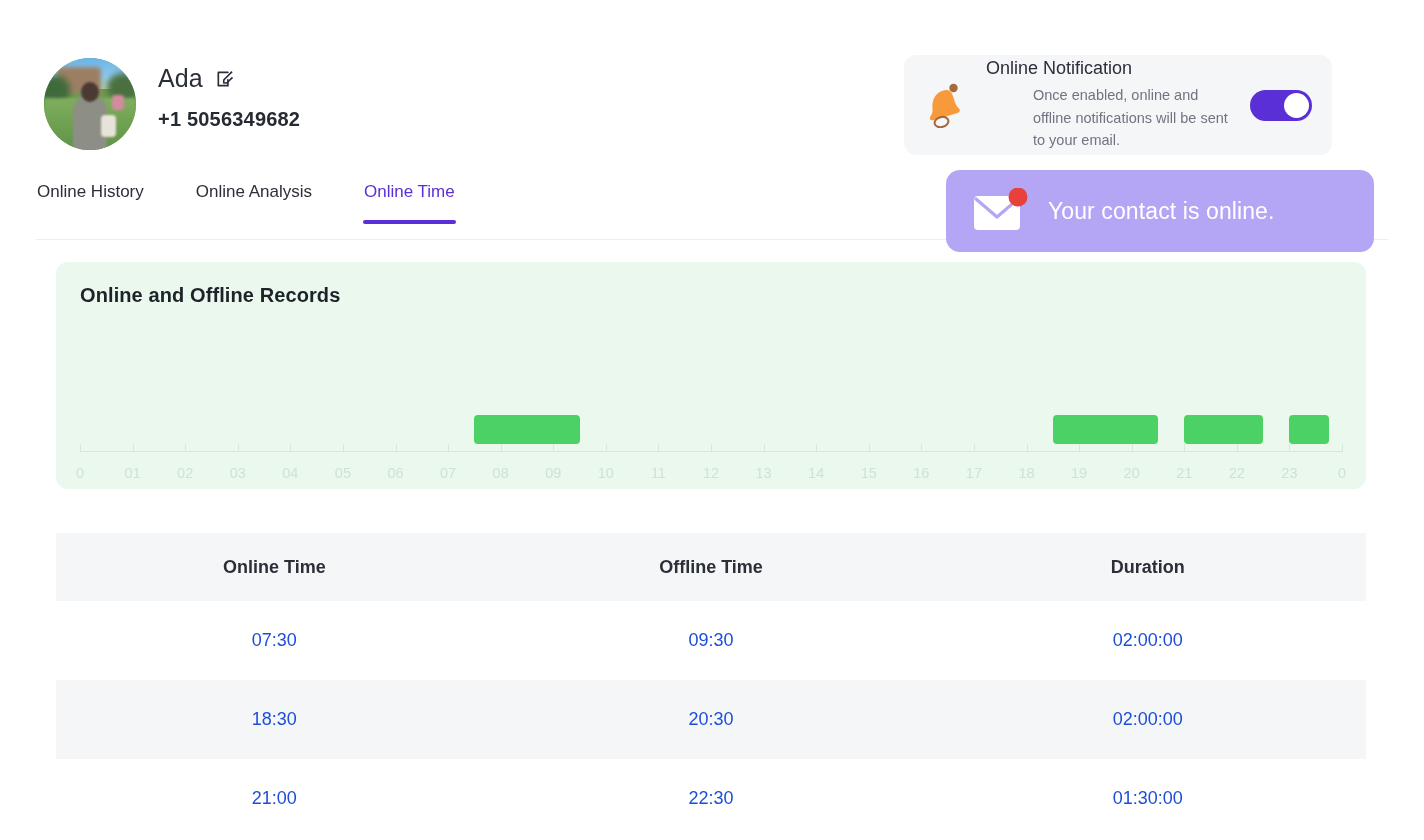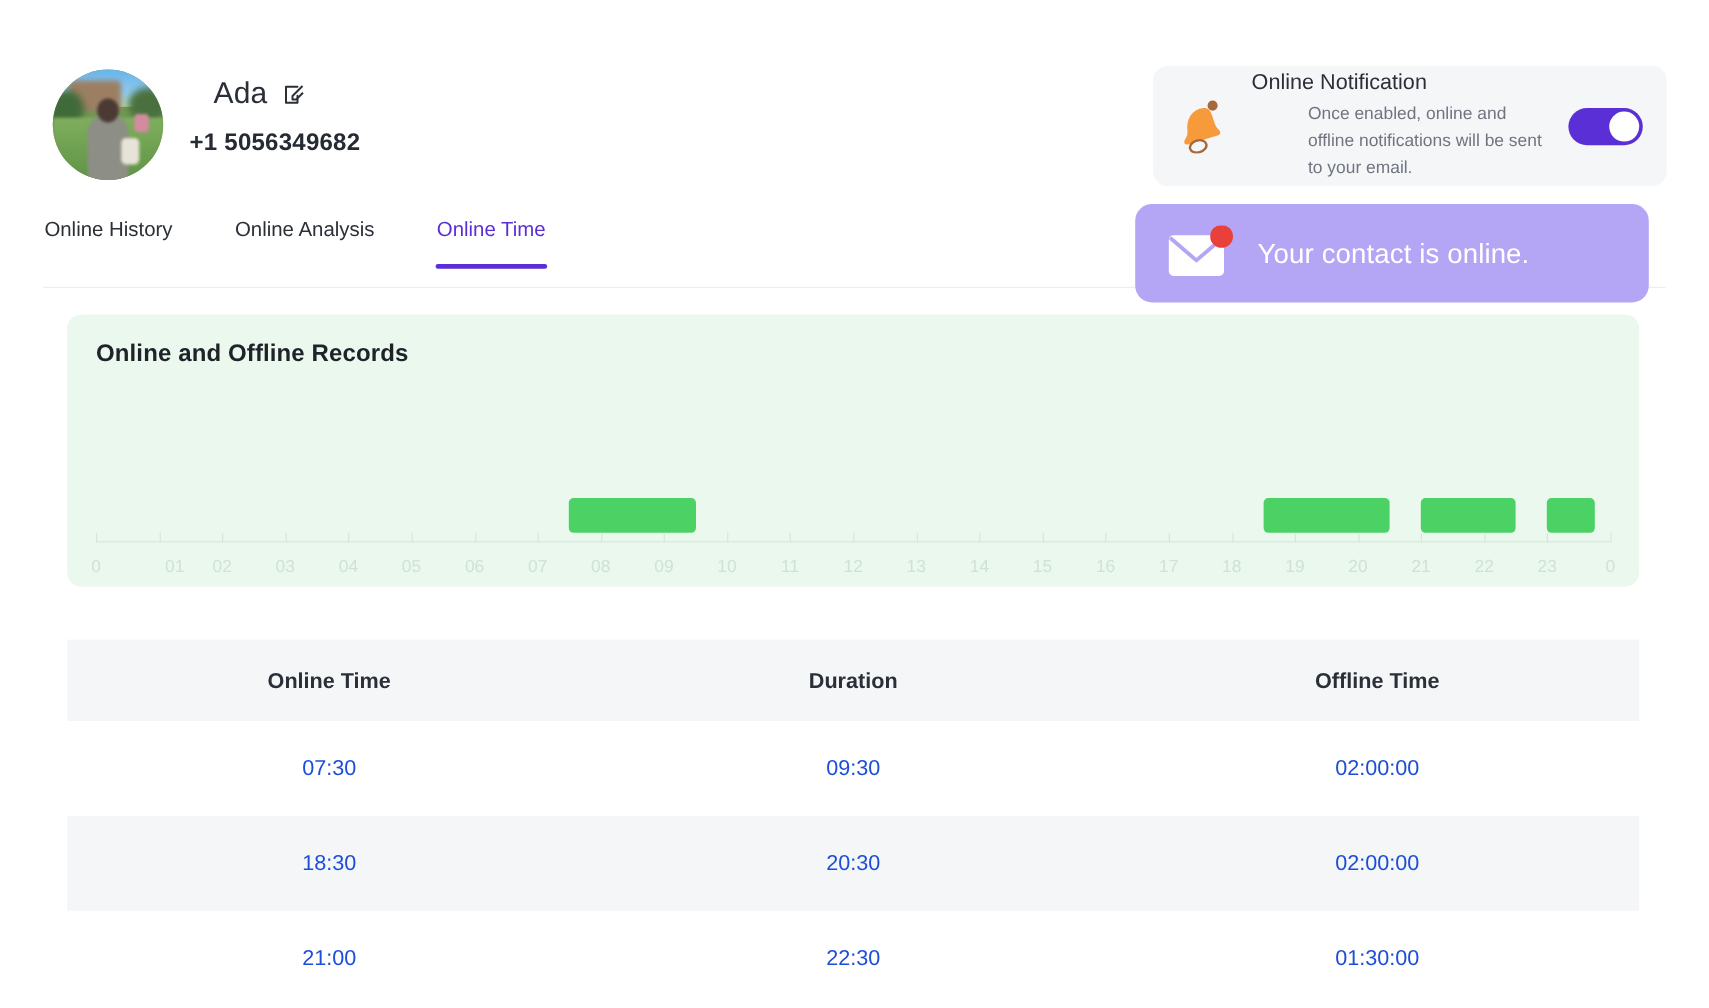--- a/index.html
+++ b/index.html
@@ -72,41 +72,41 @@
   .avatar .bag {
     position: absolute; left: 62%; top: 62%; width: 16%; height: 24%;
     background: #e8e3d8; border-radius: 4px; filter: blur(1.2px);
   }
   .avatar .pinkbag {
     position: absolute; left: 74%; top: 40%; width: 13%; height: 16%;
     background: #d48ba0; border-radius: 3px; filter: blur(1.5px);
   }
 
   .profile-text { padding-top: 6px; }
-  .name-row { display: flex; align-items: center; gap: 12px; margin-left: 20px; }
+  .name-row { display: flex; align-items: center; gap: 12px; }
   .name {
     font-size: 25px;
     color: #2b2f38;
     letter-spacing: 0.1px;
   }
   .edit-icon {
     width: 20px; height: 20px; display: block; cursor: pointer;
   }
   .phone {
     margin-top: 15px;
     font-size: 20px;
     font-weight: bold;
     color: #262a33;
     letter-spacing: 0.2px;
   }
 
   
   .notif-card {
     position: absolute;
-    left: 961px;
+    left: 904px;
     top: 55px;
     width: 428px;
     height: 100px;
     background: #f5f6f8;
     border-radius: 12px;
     display: flex;
     align-items: center;
     padding: 0 20px 0 22px;
     gap: 18px;
   }
@@ -358,21 +358,21 @@
           <div class="bar" title="07:30 - 09:30" style="left: 31.25%; width: 8.33333%; background: rgb(76, 210, 100);"></div>
           <div class="bar" title="18:30 - 20:30" style="left: 77.0833%; width: 8.33333%; background: rgb(76, 210, 100);"></div>
           <div class="bar" title="21:00 - 22:30" style="left: 87.5%; width: 6.25%; background: rgb(76, 210, 100);"></div>
           <div class="bar" title="23:00 - 23:45" style="left: 95.8333%; width: 3.125%; background: rgb(76, 210, 100);"></div>
         </div>
       <div class="axis-line"></div>
       <div id="ticks-layer">
           <div class="tick" style="left: 0%;"></div>
           <div class="tick-label" style="left: 0%;">0</div>
           <div class="tick" style="left: 4.16667%;"></div>
-          <div class="tick-label" style="left: 4.16667%; margin-left: 13px;">01</div>
+          <div class="tick-label" style="left: 4.16667%;">01</div>
           <div class="tick" style="left: 8.33333%;"></div>
           <div class="tick-label" style="left: 8.33333%;">02</div>
           <div class="tick" style="left: 12.5%;"></div>
           <div class="tick-label" style="left: 12.5%;">03</div>
           <div class="tick" style="left: 16.6667%;"></div>
           <div class="tick-label" style="left: 16.6667%;">04</div>
           <div class="tick" style="left: 20.8333%;"></div>
           <div class="tick-label" style="left: 20.8333%;">05</div>
           <div class="tick" style="left: 25%;"></div>
           <div class="tick-label" style="left: 25%;">06</div>
@@ -412,22 +412,22 @@
           <div class="tick-label" style="left: 95.8333%; text-align: right;">23</div>
           <div class="tick" style="left: 100%;"></div>
           <div class="tick-label" style="left: 100%;">0</div>
         </div>
     </div>
   </div>
 
   <div class="table">
     <div class="t-row t-head">
       <div class="t-cell">Online Time</div>
+      <div class="t-cell">Offline Time</div>
       <div class="t-cell">Duration</div>
-      <div class="t-cell">Offline Time</div>
     </div>
     <div class="t-row t-body-row">
       <div class="t-cell">07:30</div>
       <div class="t-cell">09:30</div>
       <div class="t-cell">02:00:00</div>
     </div>
     <div class="t-row t-body-row alt">
       <div class="t-cell">18:30</div>
       <div class="t-cell">20:30</div>
       <div class="t-cell">02:00:00</div>

